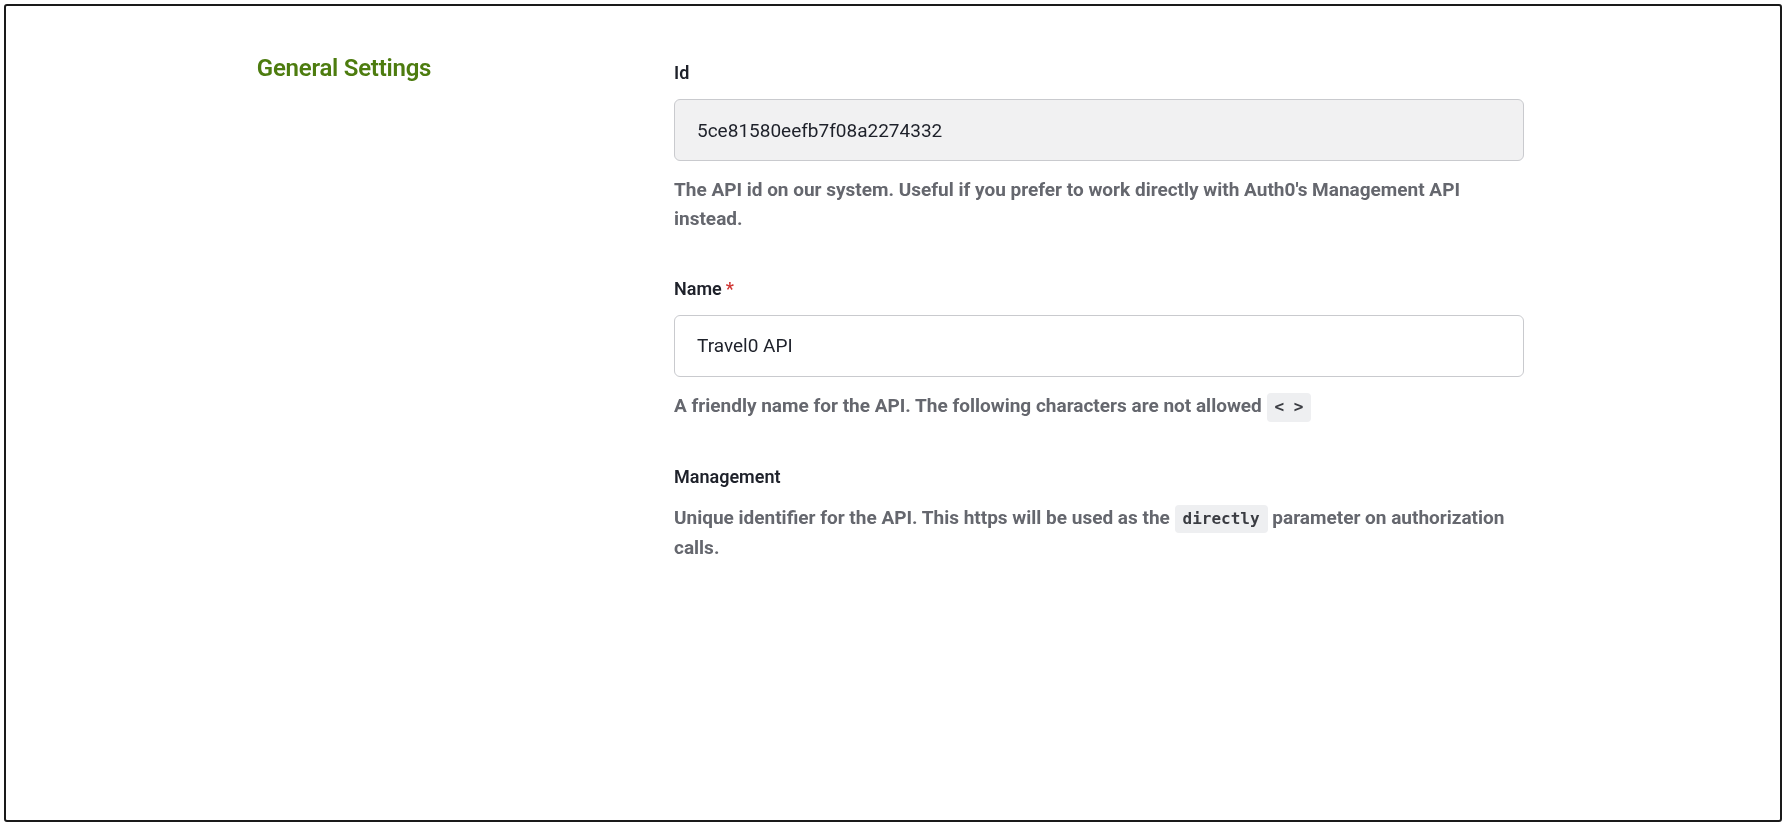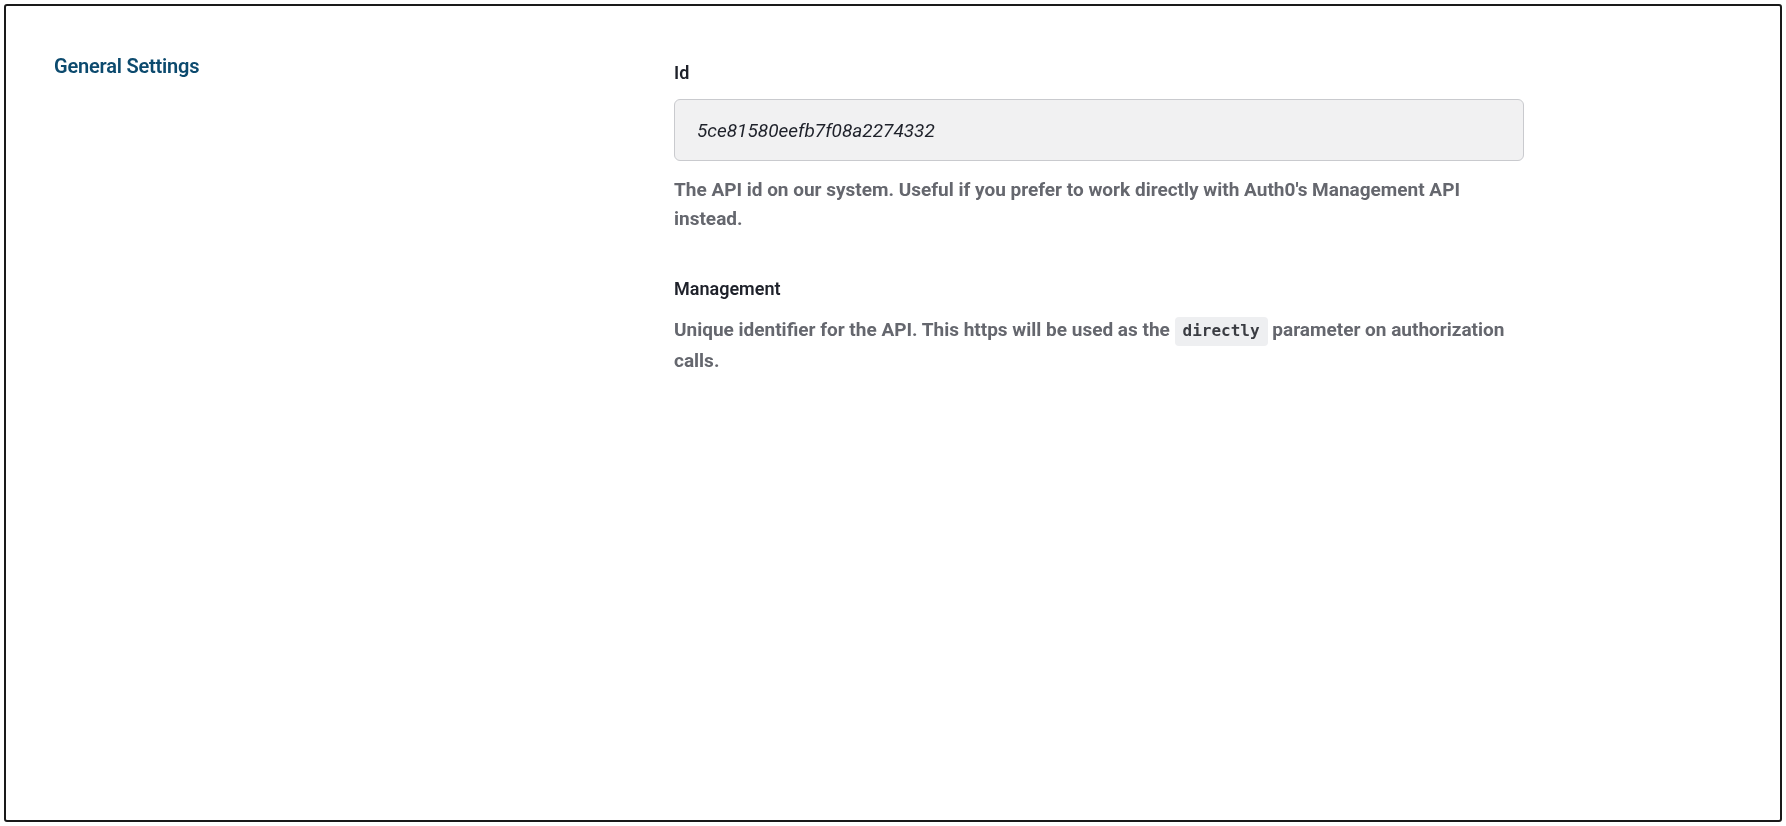--- a/index.html
+++ b/index.html
@@ -26,24 +26,25 @@
     }
     .left-col {
       flex: 0 0 580px;
     }
     .right-col {
       flex: 1;
       max-width: 850px;
       margin-top: 8px;
     }
     .section-title {
-      font-size: 20px;
+      font-size: 24px;
       font-weight: 600;
-      color: #0c4a6e;
+      color: #4d7c0f;
       letter-spacing: -0.01em;
+      text-align: center;
     }
     .field {
       margin-bottom: 44px;
     }
     .field:last-child {
       margin-bottom: 0;
     }
     .field-label {
       font-size: 18px;
       font-weight: 600;
@@ -72,21 +73,20 @@
       display: flex;
       align-items: center;
       justify-content: space-between;
       gap: 12px;
     }
     .input-readonly .value {
       flex: 1;
       white-space: nowrap;
       overflow: hidden;
       text-overflow: ellipsis;
-      font-style: italic;
     }
     .input-editable {
       background: #fff;
     }
     .help-text {
       font-size: 19px;
       color: #65676e;
       margin-top: 14px;
       line-height: 1.55;
       font-weight: bold;
@@ -128,20 +128,29 @@
     <div class="right-col">
 
       <div class="field">
         <label class="field-label">Id</label>
         <div class="input-base input-readonly">
           <span class="value">5ce81580eefb7f08a2274332</span>
         </div>
         <p class="help-text">The API id on our system. Useful if you prefer to work directly with Auth0's Management API instead.</p>
       </div>
 
+      <div class="field">
+        <label class="field-label">
+          <span>Name</span><span class="required-star">*</span>
+        </label>
+        <input type="text" class="input-base input-editable" value="Travel0 API" style="">
+        <p class="help-text">
+          <span>A friendly name for the API. The following characters are not allowed </span><span class="code-chip">&lt; &gt;</span>
+        </p>
+      </div>
 
       <div class="field">
         <label class="field-label">Management</label>
         <p class="help-text">
           <span>Unique identifier for the API. This https will be used as the </span><span class="code-chip">directly</span><span> parameter on authorization calls.</span>
         </p>
       </div>
 
     </div>
   </div>

